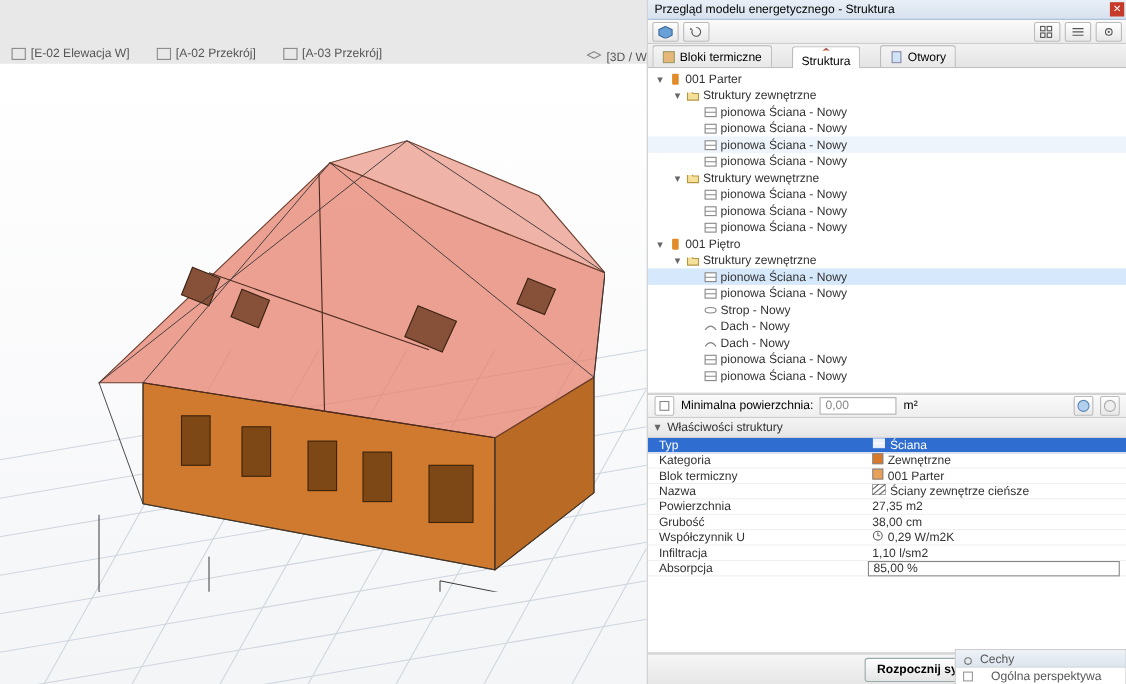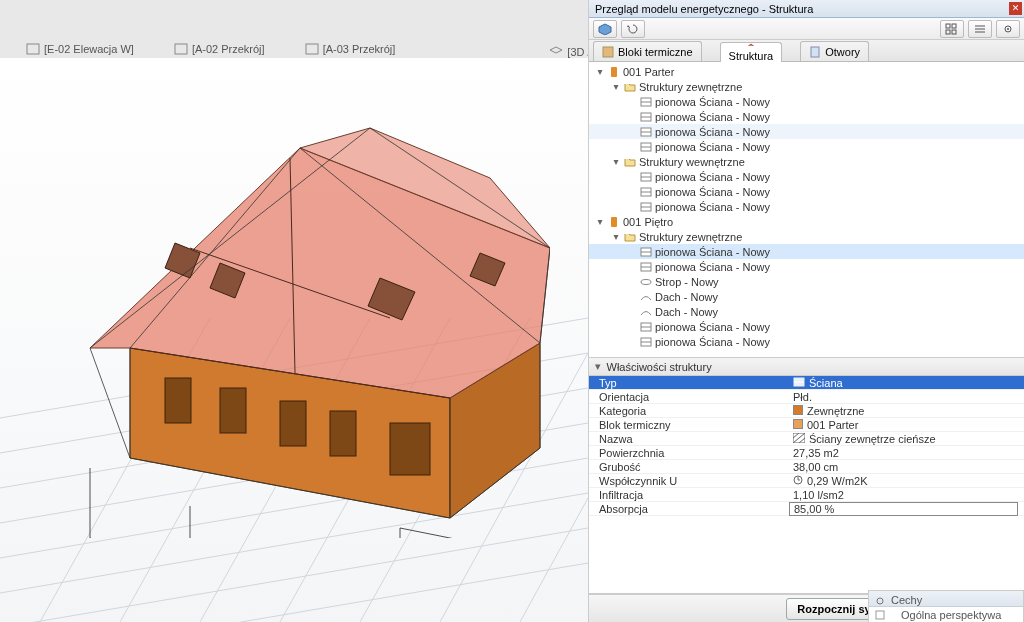--- a/index.html
+++ b/index.html
@@ -1,19 +1,19 @@
 <!DOCTYPE html>
 <html><head>
 <meta charset="utf-8">
 <style>
 * { box-sizing: border-box; margin: 0; padding: 0; font-family: "Segoe UI", Tahoma, sans-serif; font-size: 11px; }
 body { width: 1024px; height: 622px; background: #e8e8e8; overflow: hidden; position: relative; }
 
 
-.viewtabs { position:absolute; left:0; top:40px; width:588px; height:18px; display:flex; gap:40px; padding-left:10px; color:#555;margin-left:16px; }
+.viewtabs { position:absolute; left:0; top:40px; width:588px; height:18px; display:flex; gap:24px; padding-left:10px; color:#555; }
 .viewtabs .vt { display:flex; align-items:center; gap:4px; cursor:pointer; }
 .viewtabs .vt svg { width:14px; height:12px; }
 
 
 .viewport { position:absolute; left:0; top:58px; width:588px; height:564px; background:linear-gradient(#fff,#f4f5f7); overflow:hidden;}
 .grid3d { position:absolute; inset:0; }
 .house { position:absolute; left:70px; top:60px; width:480px; height:420px; }
 
 
 .panel { position:absolute; left:588px; top:0; width:436px; height:622px; background:#f5f5f5; border-left:1px solid #ccc; display:flex; flex-direction:column; }
@@ -401,38 +401,55 @@
             <svg width="14" height="12">
               <rect x="2" y="2" width="10" height="8" fill="#fff" stroke="#888"></rect>
               <line x1="2" y1="6" x2="12" y2="6" stroke="#888"></line>
             </svg>
           </span>
           <span class="lbl">pionowa Ściana - Nowy</span>
         </div>
       </div>
   </div>
 
+  <div class="minbar">
+    <div class="ic">
+        <svg width="12" height="12">
+          <rect x="2" y="2" width="8" height="8" fill="none" stroke="#888"></rect>
+        </svg>
+      </div>
+    <span>Minimalna powierzchnia:</span>
+    <input value="0,00" style="">
+    <span>m²</span>
+    <div class="sp"></div>
+    <div class="rbtn">
+        <svg width="12" height="12">
+          <circle cx="6" cy="6" r="5" fill="#b0d0ee" stroke="#5a86b5"></circle>
+        </svg>
+      </div>
+    <div class="rbtn">
+        <svg width="12" height="12">
+          <circle cx="6" cy="6" r="5" fill="#eee" stroke="#aaa"></circle>
+        </svg>
+      </div>
+  </div>
 
   <div class="section-head">
       <span class="tri">▾</span>
       <span>Właściwości struktury</span>
     </div>
   <div class="props" id="props">
       <div class="prow first">
         <div class="pk">Typ</div>
         <div class="pv"><span><svg width="12" height="10">
               <rect x="1" y="1" width="10" height="8" fill="#fff" stroke="#fff" opacity="0.9"></rect>
               <line x1="1" y1="5" x2="11" y2="5" stroke="#fff"></line>
             </svg></span>Ściana</div>
       </div>
       <div class="prow">
-        <div class="pk">Orientacja</div>
-        <div class="pv">Płd.</div>
-      </div>
-      <div class="prow">
         <div class="pk">Kategoria</div>
         <div class="pv"><span><span class="sw" style="background:#d97a2b"></span></span>Zewnętrzne</div>
       </div>
       <div class="prow">
         <div class="pk">Blok termiczny</div>
         <div class="pv"><span><span class="sw" style="background:#e8a05a"></span></span>001 Parter</div>
       </div>
       <div class="prow">
         <div class="pk">Nazwa</div>
         <div class="pv"><span><svg width="12" height="10">

